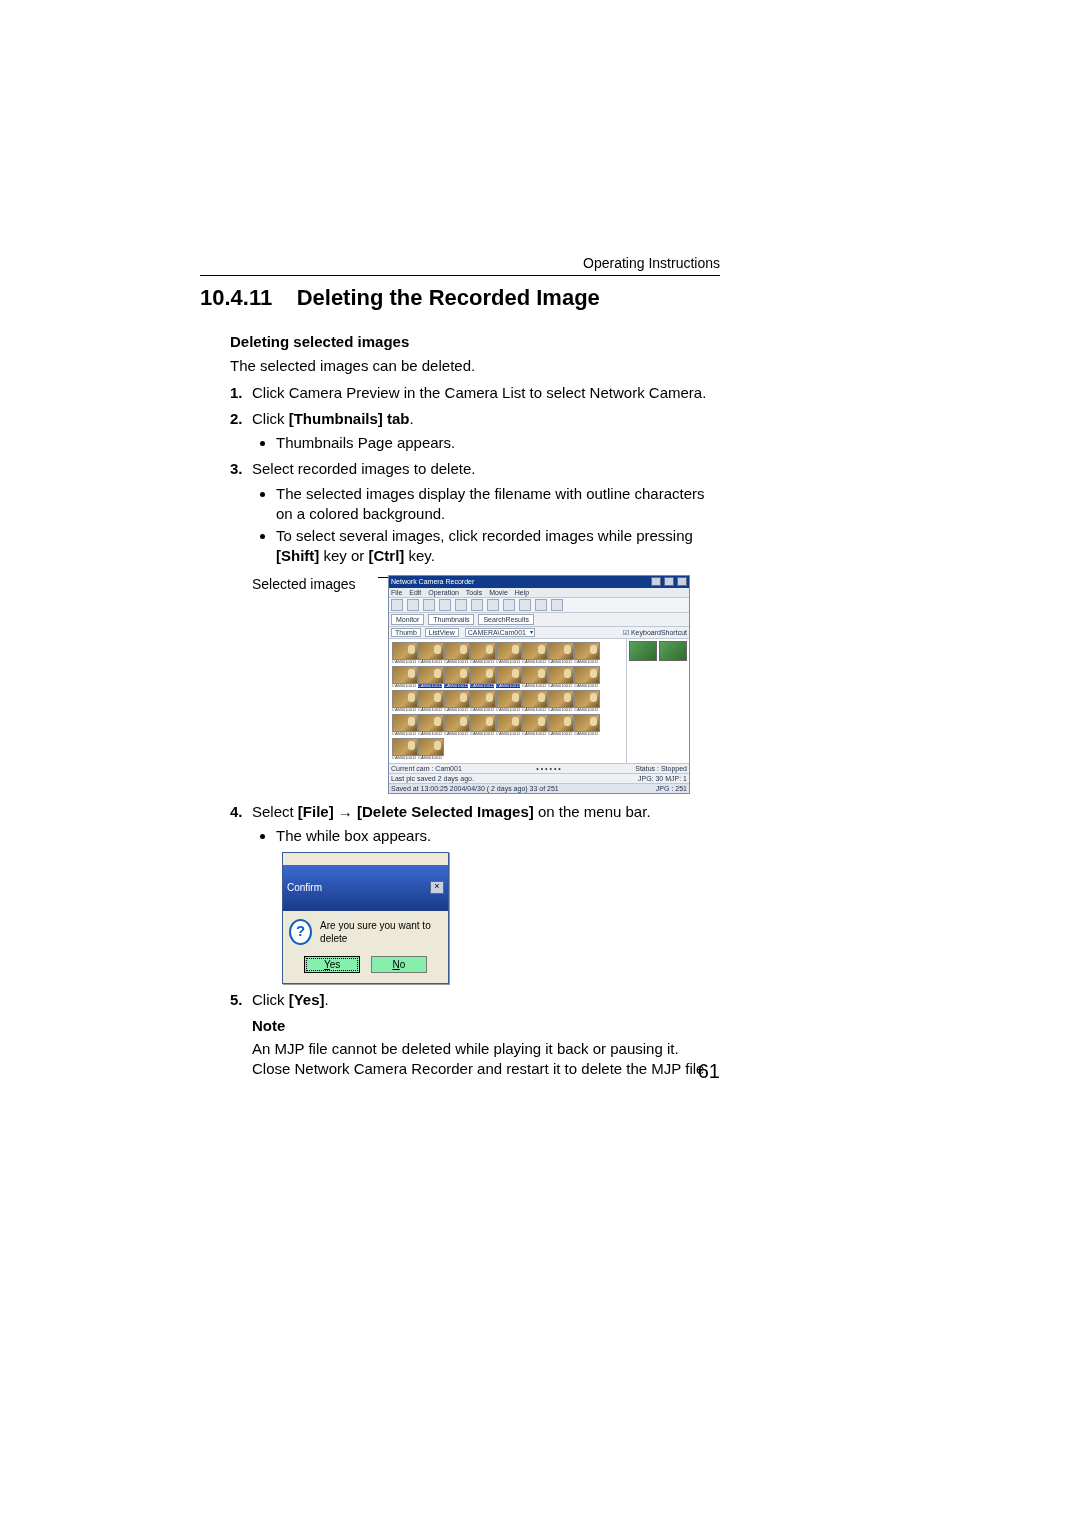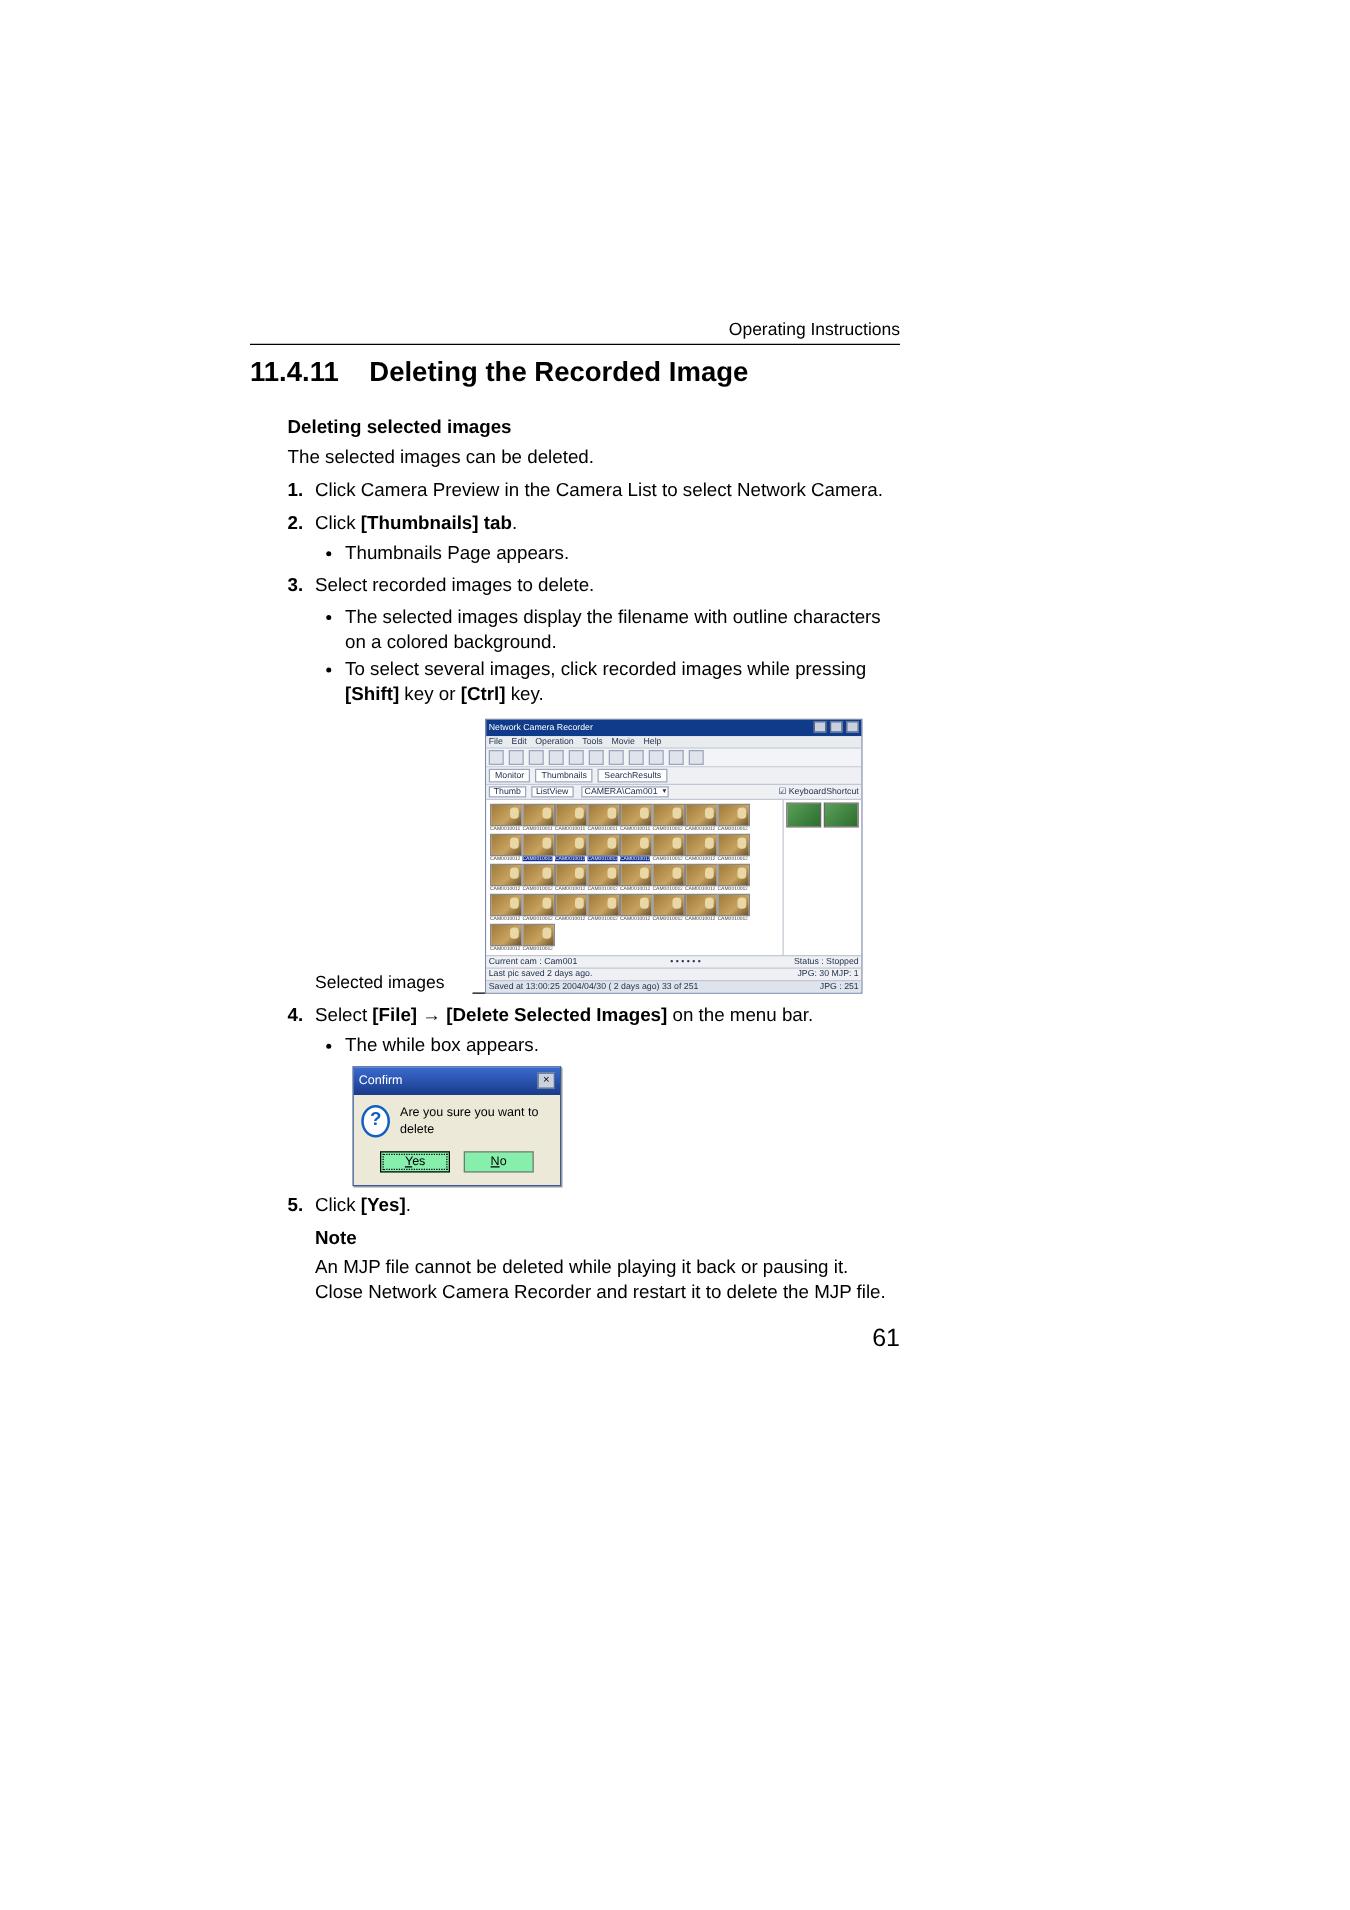--- a/index.html
+++ b/index.html
@@ -90,21 +90,21 @@
     right: 200px;
     bottom: 445px;
     font-size: 20px;
   }
   
   .fig1-wrap {
     margin: 8px 0 8px 0;
   }
   .fig1 {
     display: flex;
-    align-items: flex-end;
+    align-items: flex-start;
   }
   .fig1-caption {
     width: 120px;
     font-size: 14px;
     text-align: left;
     padding-right: 6px;
   }
   .fig1-leader {
     width: 10px;
     border-top: 1px solid #000;
@@ -273,24 +273,25 @@
     border: 1px solid #3a5a9a;
     background: #ece9d8;
     font-family: Tahoma, Arial, sans-serif;
     font-size: 10px;
     margin: 6px 0 6px 30px;
     box-shadow: 1px 1px 0 #999;
   }
   .dlg-title {
     background: linear-gradient(#3a6ad0,#1a3a8a);
     color: #fff;
-    padding: 4px 4px;
+    padding: 16px 4px;
     display: flex;
     justify-content: space-between;
     align-items: center;
+    margin-top: 12px;
   }
   .dlg-x {
     width: 12px; height: 11px;
     background: #c9d1df;
     color: #000;
     border: 1px solid #5a6a88;
     text-align: center;
     line-height: 9px;
     font-size: 9px;
   }
@@ -336,21 +337,21 @@
   .dlg-btn .ul { text-decoration: underline; }
 </style>
 </head>
 <body>
 
 <div class="page">
   <div class="running-head">Operating Instructions</div>
   <div class="rule"></div>
 
   <div class="section-title">
-    <span>11.4.11</span>
+    <span>10.4.11</span>
     &nbsp;&nbsp;
     <span>Deleting the Recorded Image</span>
   </div>
 
   <div class="body">
     <div class="subhead">Deleting selected images</div>
     <div class="intro">The selected images can be deleted.</div>
 
     <ol class="steps">
 

